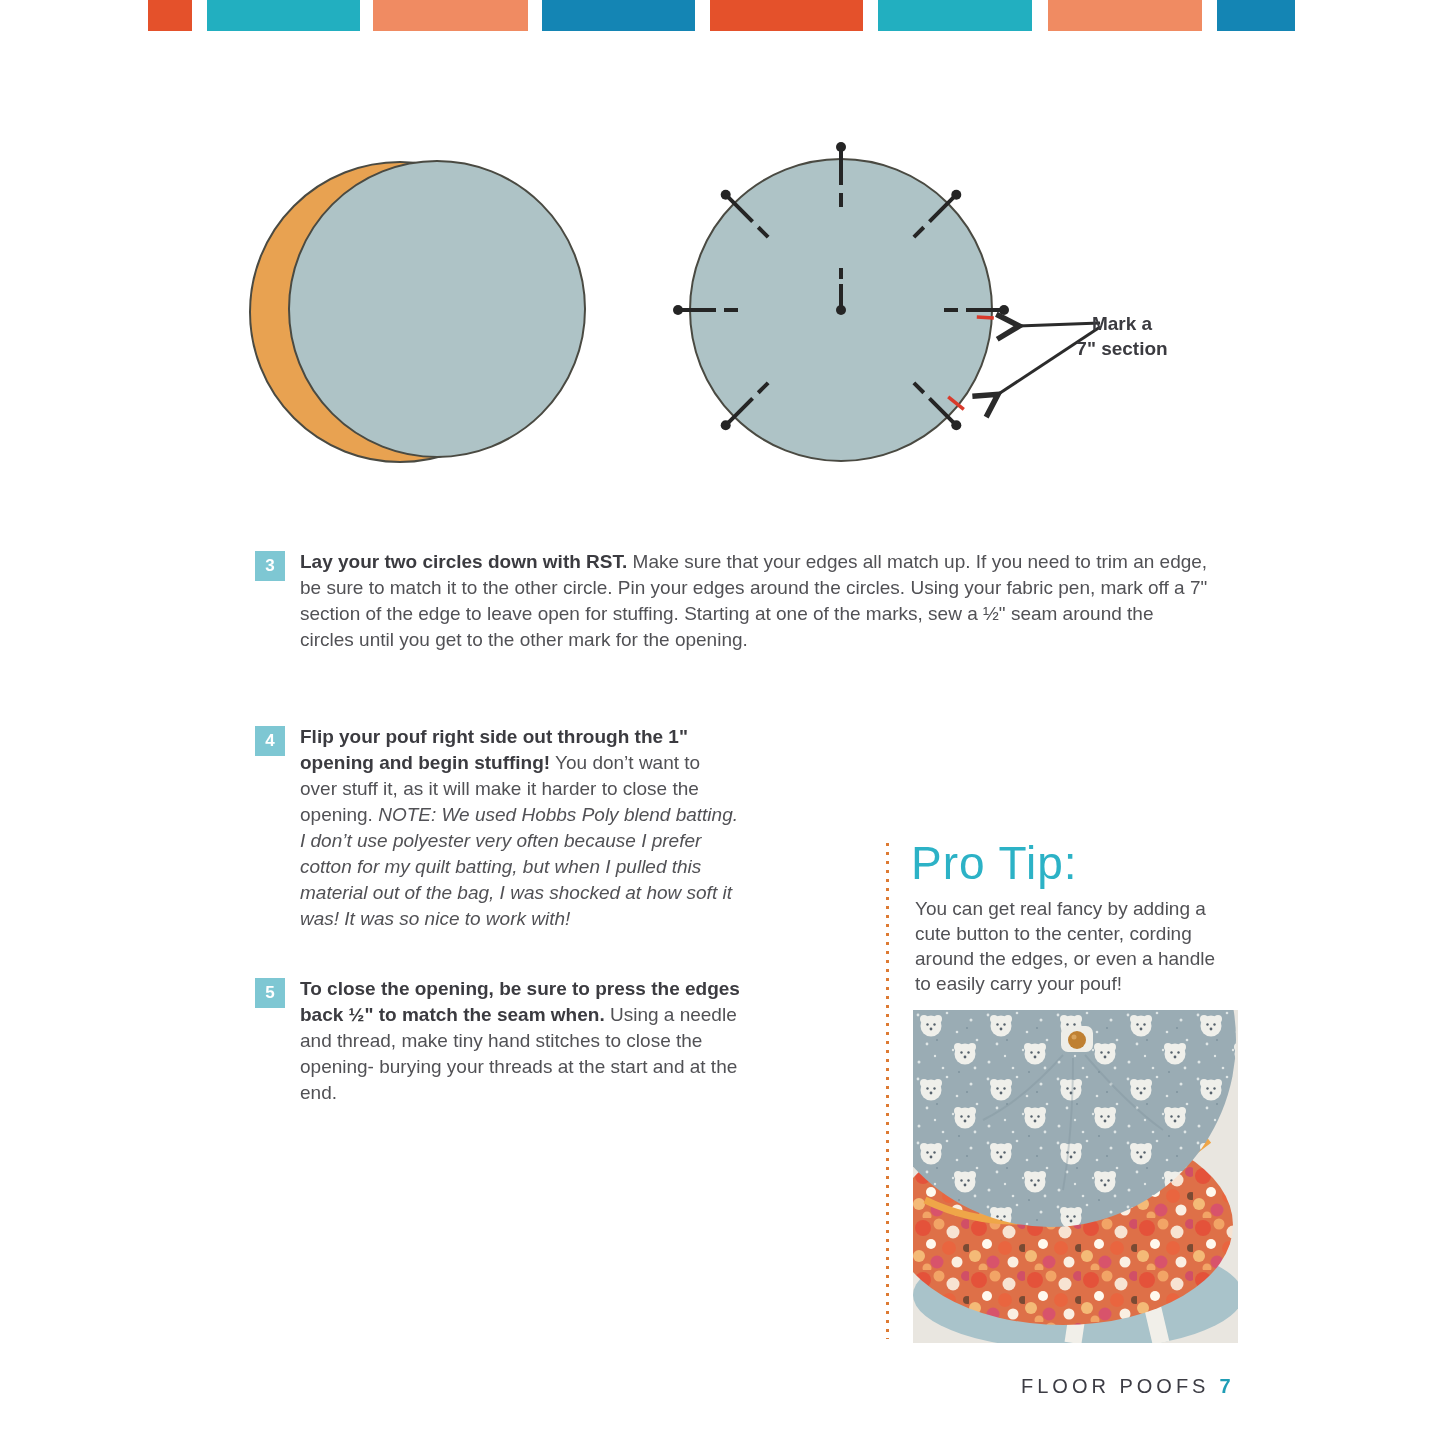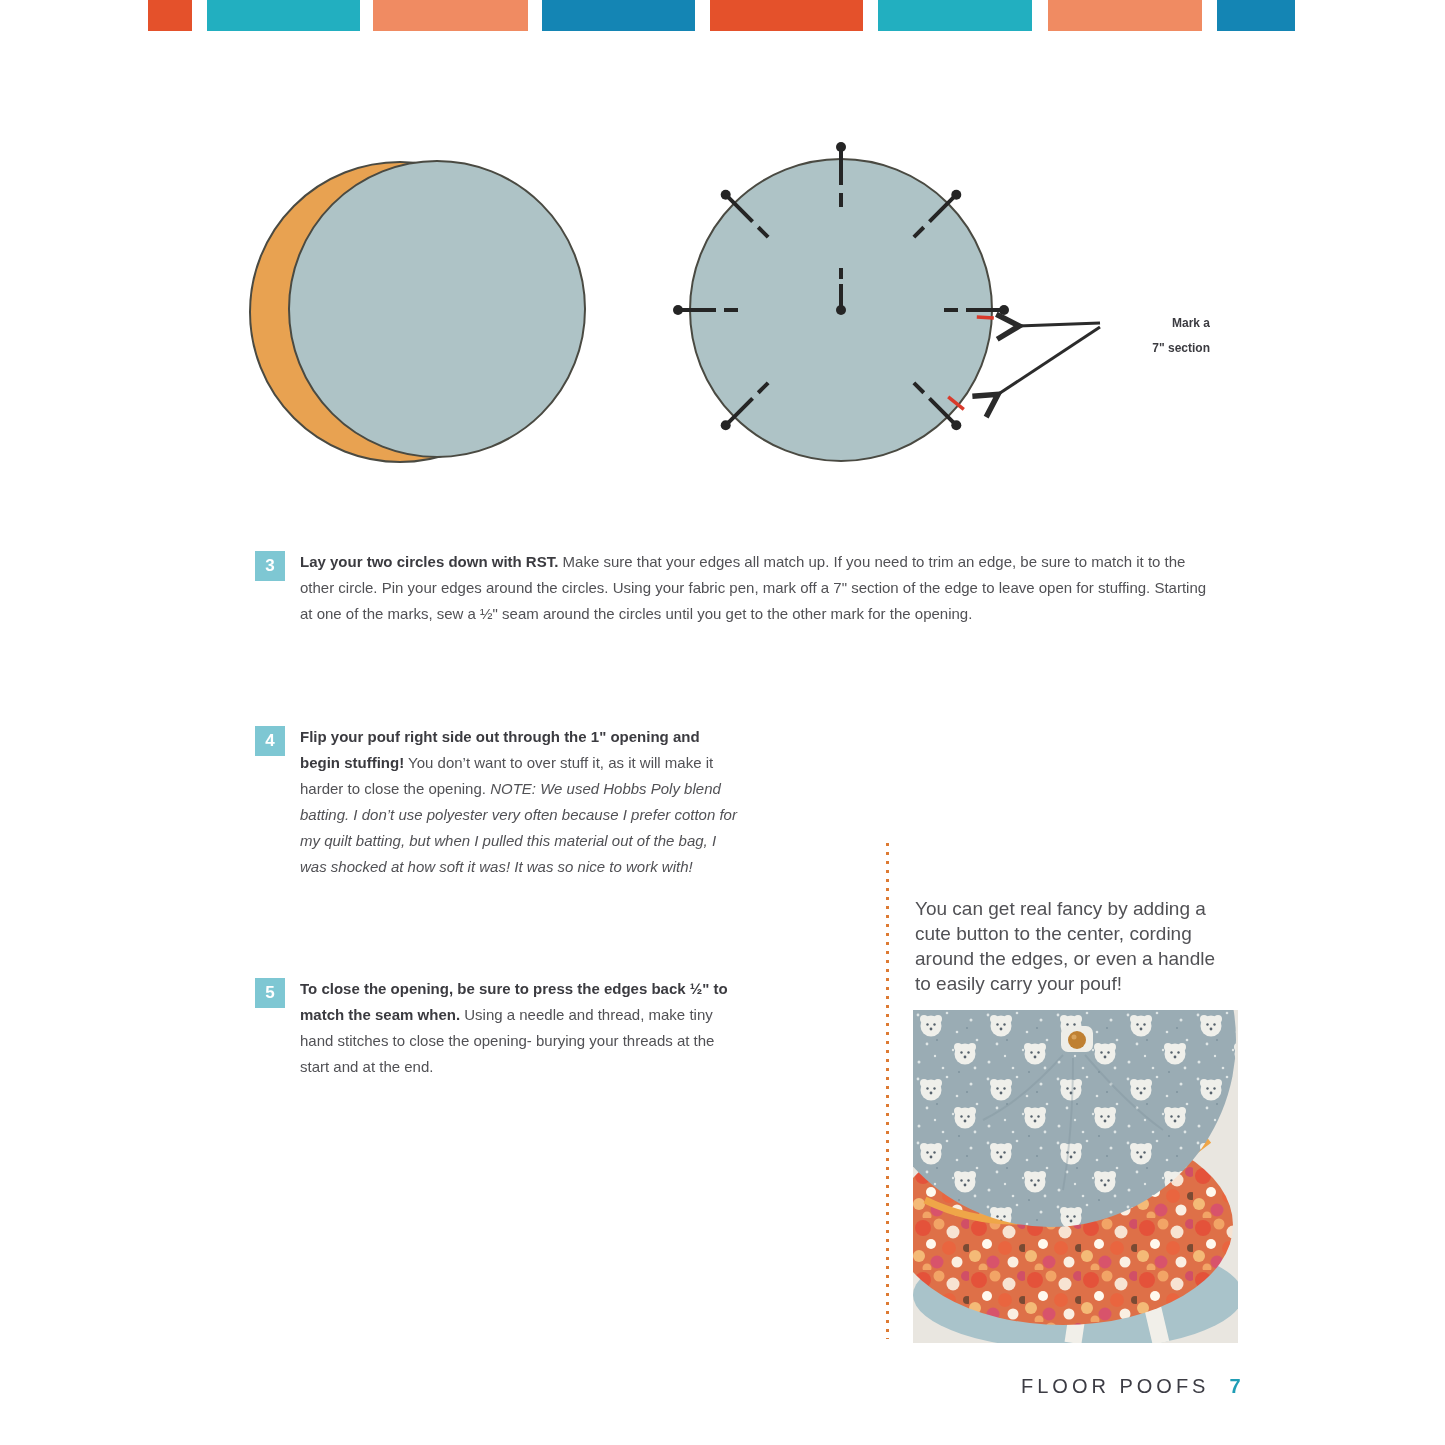--- a/index.html
+++ b/index.html
@@ -6,32 +6,32 @@
   .page{
     position:relative;width:1445px;height:1445px;background:#ffffff;
     font-family:"Liberation Sans",sans-serif;overflow:hidden;
   }
   
   .topbar{position:absolute;top:0;left:0;width:100%;height:32px;}
   .bar-block{position:absolute;top:0;height:31px;}
   
   .svg-abs{position:absolute;}
   .diagram-label{
-    position:absolute;left:1106px;top:311px;width:104px;text-align:right;
-    font-size:12px;font-weight:bold;color:#3b3b40;line-height:25px;
+    position:absolute;left:1070px;top:311px;width:104px;text-align:center;
+    font-size:19px;font-weight:bold;color:#3b3b40;line-height:25px;
   }
   
   .step{position:absolute;left:255px;}
   .badge{
     position:absolute;left:0;top:2px;width:30px;height:30px;background:var(--badge);
     color:#ffffff;font-weight:bold;font-size:17px;display:flex;align-items:center;
     justify-content:center;
   }
   .step-text{
-    margin-left:45px;font-size:15px;line-height:26px;color:var(--text);
+    margin-left:45px;font-size:19px;line-height:26px;color:var(--text);
   }
   .step-text .b{font-weight:bold;color:var(--heading);}
   .step-text .i{font-style:italic;}
   #step-3 .step-text{width:908px;}
   #step-4 .step-text, #step-5 .step-text{width:442px;}
   
   .dotted-rule{
     position:absolute;left:886px;top:843px;width:3px;height:496px;
     background-image:repeating-linear-gradient(to bottom,var(--orange-dot) 0 3px,transparent 3px 9px);
   }
@@ -40,21 +40,21 @@
     color:var(--tip-teal);letter-spacing:1px;
   }
   .protip-body{
     position:absolute;left:915px;top:896px;width:308px;font-size:19px;
     line-height:25px;color:var(--text);
   }
   
   .photo{position:absolute;left:913px;top:1010px;width:325px;height:333px;}
   
   .footer{
-    position:absolute;left:1021px;top:1375px;display:flex;align-items:center;gap:20px;
+    position:absolute;left:1021px;top:1375px;display:flex;align-items:center;gap:10px;
   }
   .footer-title{font-size:20px;letter-spacing:4px;color:#3c3c44;font-weight:500;}
   .footer-page{font-size:20px;font-weight:bold;color:var(--page-teal);}
 </style>
 </head>
 <body>
 
 <div class="page">
 
   <div class="topbar">
@@ -136,20 +136,21 @@
 
   <div class="step" id="step-5" style="top:976px;">
     <div class="badge">5</div>
     <div class="step-text">
       <span class="b">To close the opening, be sure to press the edges back ½" to match the seam when.</span>
       <span>Using a needle and thread, make tiny hand stitches to close the opening- burying your threads at the start and at the end.</span>
     </div>
   </div>
 
   <div class="dotted-rule"></div>
+  <div class="protip-heading">Pro Tip:</div>
   <div class="protip-body">You can get real fancy by adding a cute button to the center, cording around the edges, or even a handle to easily carry your pouf!</div>
 
   <svg class="photo" viewBox="0 0 325 333">
     <defs>
       <pattern id="bearPat" width="70" height="64" patternUnits="userSpaceOnUse">
         <rect width="70" height="64" fill="#9AACB4"></rect>
         <g fill="#DFE6E6">
           <circle cx="5" cy="5" r="1.4"></circle>
             <circle cx="34" cy="3" r="1.3"></circle>
             <circle cx="58" cy="10" r="1.5"></circle>

